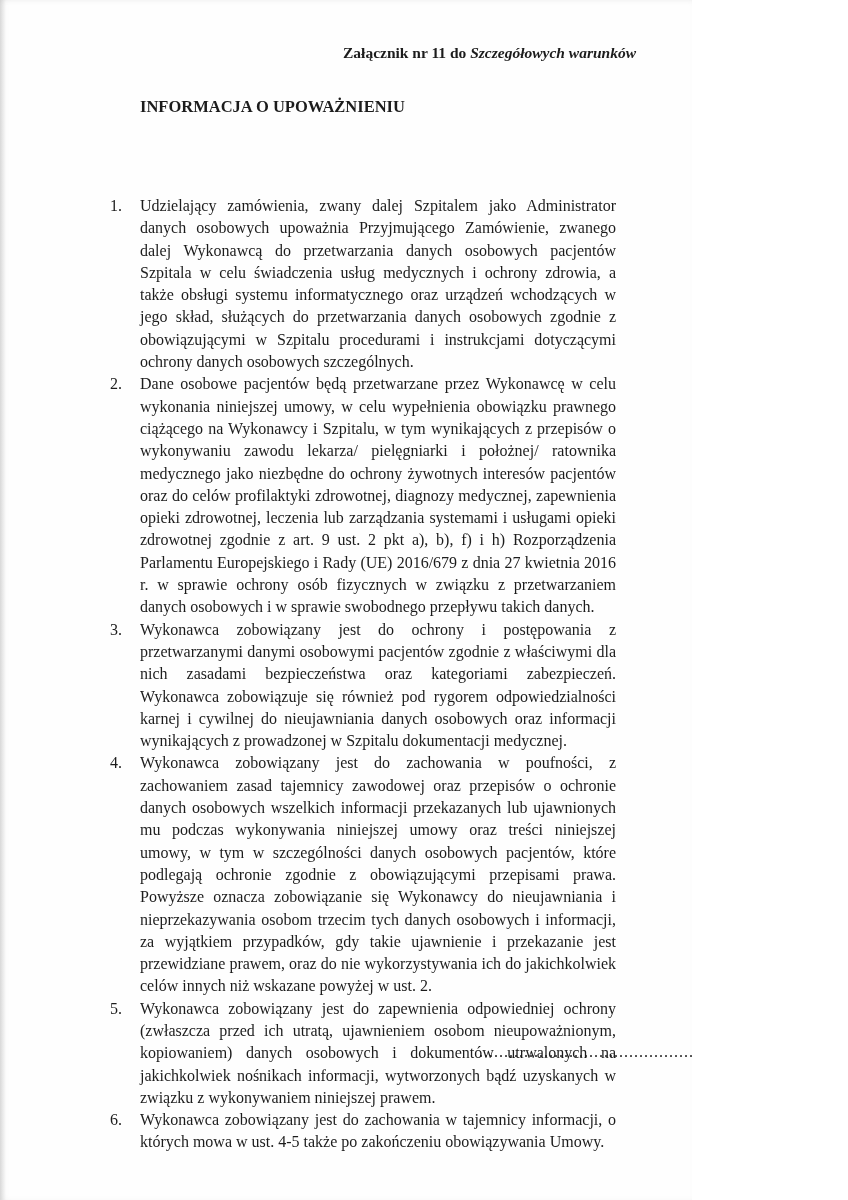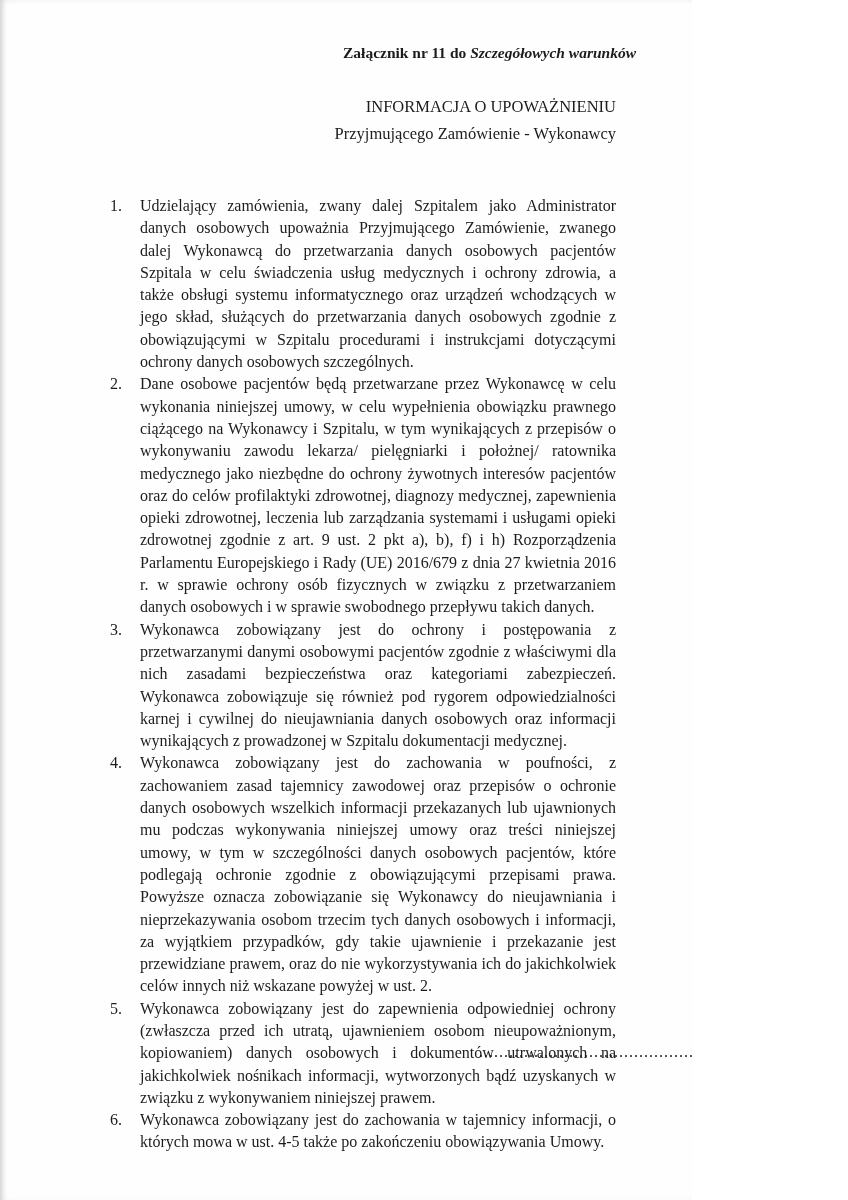--- a/index.html
+++ b/index.html
@@ -33,22 +33,22 @@
     white-space: nowrap;
   }
   .attachment-header .ref {
     font-style: italic;
   }
   .title-block {
     position: absolute;
     top: 93px;
     left: 140px;
     right: 76px;
-    text-align: right;
-    font-weight: normal;
+    text-align: left;
+    font-weight: bold;
     font-size: 16.5px;
     line-height: 27px;
   }
   .clauses {
     position: absolute;
     top: 195px;
     left: 110px;
     right: 76px;
     margin: 0;
     padding: 0;
@@ -87,21 +87,20 @@
 
 <div class="page">
   <div class="scan-edge"></div>
 
   <div class="attachment-header">
     <span>Załącznik nr 11 do </span><span class="ref">Szczegółowych warunków</span>
   </div>
 
   <div class="title-block">
     <div>INFORMACJA O UPOWAŻNIENIU</div>
-    <div>Przyjmującego Zamówienie - Wykonawcy</div>
   </div>
 
   <ol class="clauses">
     <li class="clause">
       <span class="num">1.</span>
       <div class="txt">Udzielający zamówienia, zwany dalej Szpitalem jako Administrator danych osobowych upoważnia Przyjmującego Zamówienie, zwanego dalej Wykonawcą do przetwarzania danych osobowych pacjentów Szpitala w celu świadczenia usług medycznych i ochrony zdrowia, a także obsługi systemu informatycznego oraz urządzeń wchodzących w jego skład, służących do przetwarzania danych osobowych zgodnie z obowiązującymi w Szpitalu procedurami i instrukcjami dotyczącymi ochrony danych osobowych szczególnych.</div>
     </li>
     <li class="clause">
       <span class="num">2.</span>
       <div class="txt">Dane osobowe pacjentów będą przetwarzane przez Wykonawcę w celu wykonania niniejszej umowy, w celu wypełnienia obowiązku prawnego ciążącego na Wykonawcy i Szpitalu, w tym wynikających z przepisów o wykonywaniu zawodu lekarza/ pielęgniarki i położnej/ ratownika medycznego jako niezbędne do ochrony żywotnych interesów pacjentów oraz do celów profilaktyki zdrowotnej, diagnozy medycznej, zapewnienia opieki zdrowotnej, leczenia lub zarządzania systemami i usługami opieki zdrowotnej zgodnie z art. 9 ust. 2 pkt a), b), f) i h) Rozporządzenia Parlamentu Europejskiego i Rady (UE) 2016/679 z dnia 27 kwietnia 2016 r. w sprawie ochrony osób fizycznych w związku z przetwarzaniem danych osobowych i w sprawie swobodnego przepływu takich danych.</div>

